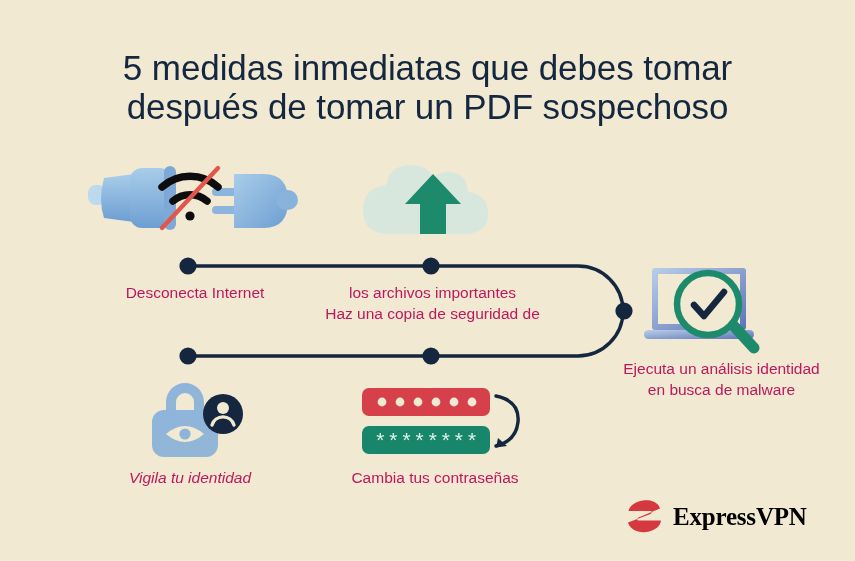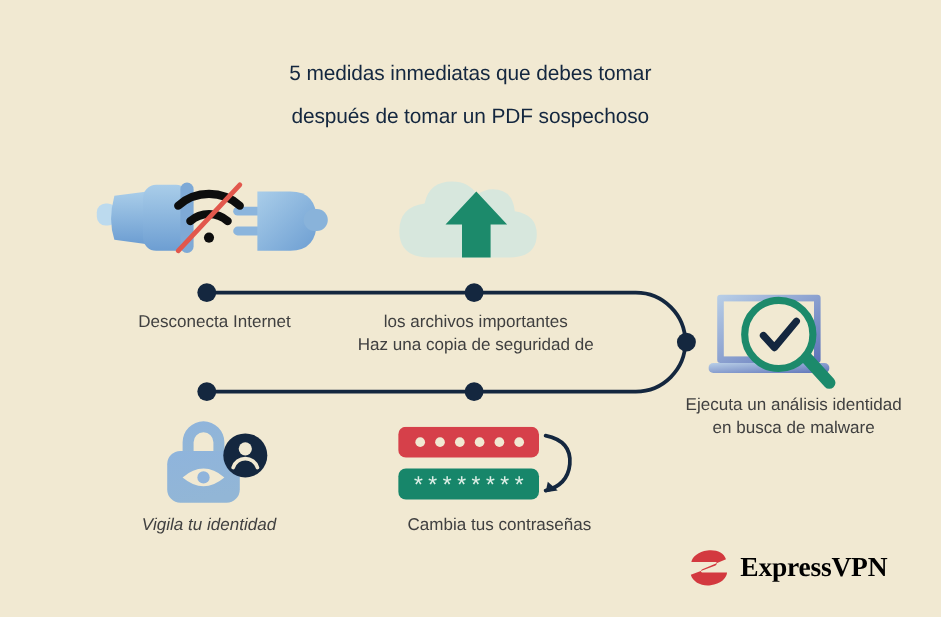--- a/index.html
+++ b/index.html
@@ -22,41 +22,41 @@
   }
 
   
   #title-block {
     position: absolute;
     left: 0;
     top: 48px;
     width: 855px;
     text-align: center;
     color: #14273f;
-    font-size: 19px;
+    font-size: 35px;
     font-weight: 400;
     line-height: 39px;
     letter-spacing: -0.1px;
   }
   #title-block .tline { display: block; }
 
   
   #timeline-svg {
     position: absolute;
     left: 0;
     top: 0;
     width: 855px;
     height: 561px;
     pointer-events: none;
   }
 
   
   .step-label {
     position: absolute;
-    color: #404040;
+    color: #be185d;
     font-size: 15.5px;
     line-height: 21px;
     text-align: center;
     font-weight: 400;
   }
   .step-label .lline { display: block; white-space: nowrap; }
 
   
   .icon-wrap {
     position: absolute;
@@ -69,21 +69,21 @@
   
   #icon-backup { left: 358px; top: 160px; width: 150px; height: 82px; }
   #label-backup { left: 300px; top: 282px; width: 265px; }
 
   
   #icon-scan { left: 644px; top: 266px; width: 118px; height: 88px; }
   #label-scan { left: 594px; top: 358px; width: 255px; }
 
   
   #icon-passwords { left: 362px; top: 388px; width: 160px; height: 68px; }
-  #label-passwords { left: 349px; top: 467px; width: 210px; }
+  #label-passwords { left: 330px; top: 467px; width: 210px; }
 
   
   #icon-identity { left: 148px; top: 382px; width: 96px; height: 78px; }
   #label-identity { left: 95px; top: 467px; width: 190px; font-style: italic; }
 
   
   #brand-logo {
     position: absolute;
     left: 626px;
     top: 495px;

